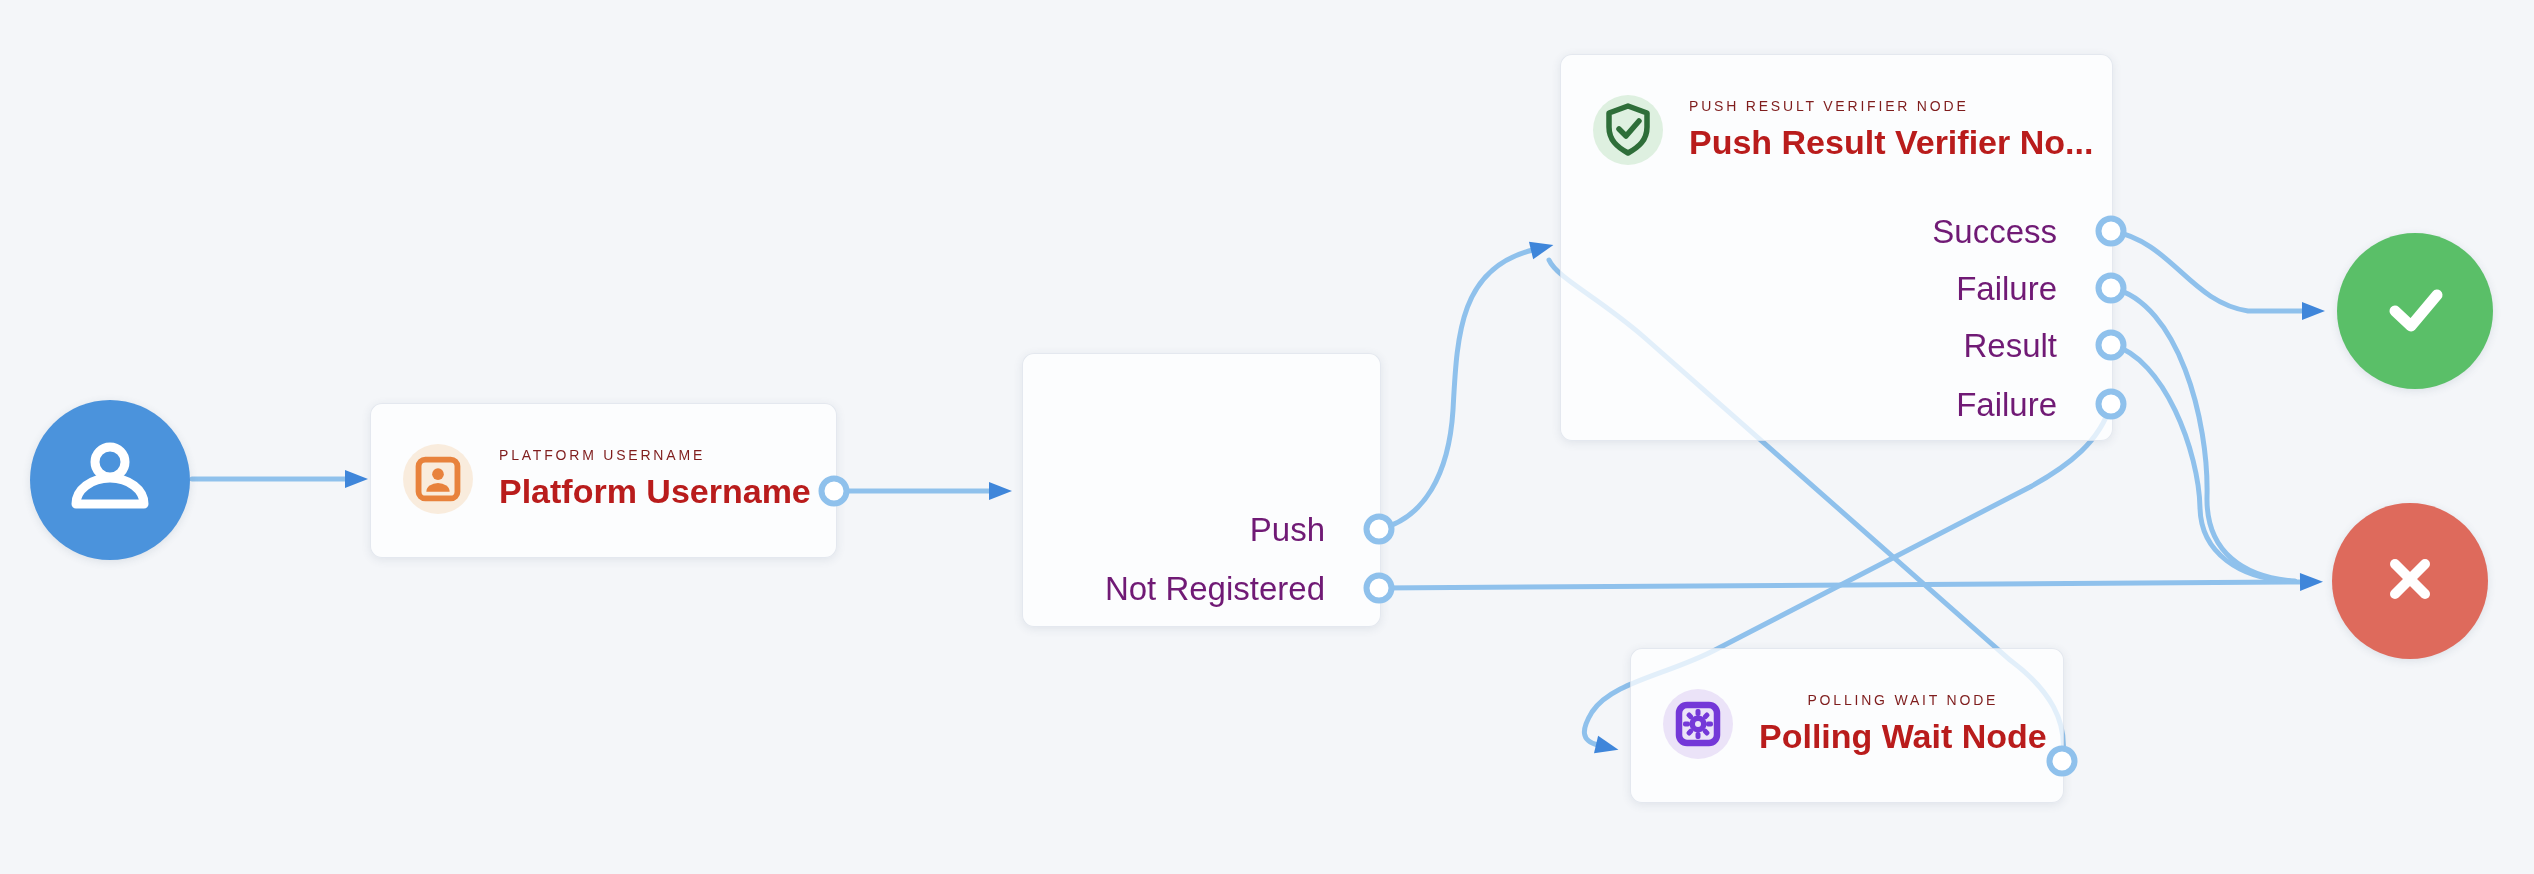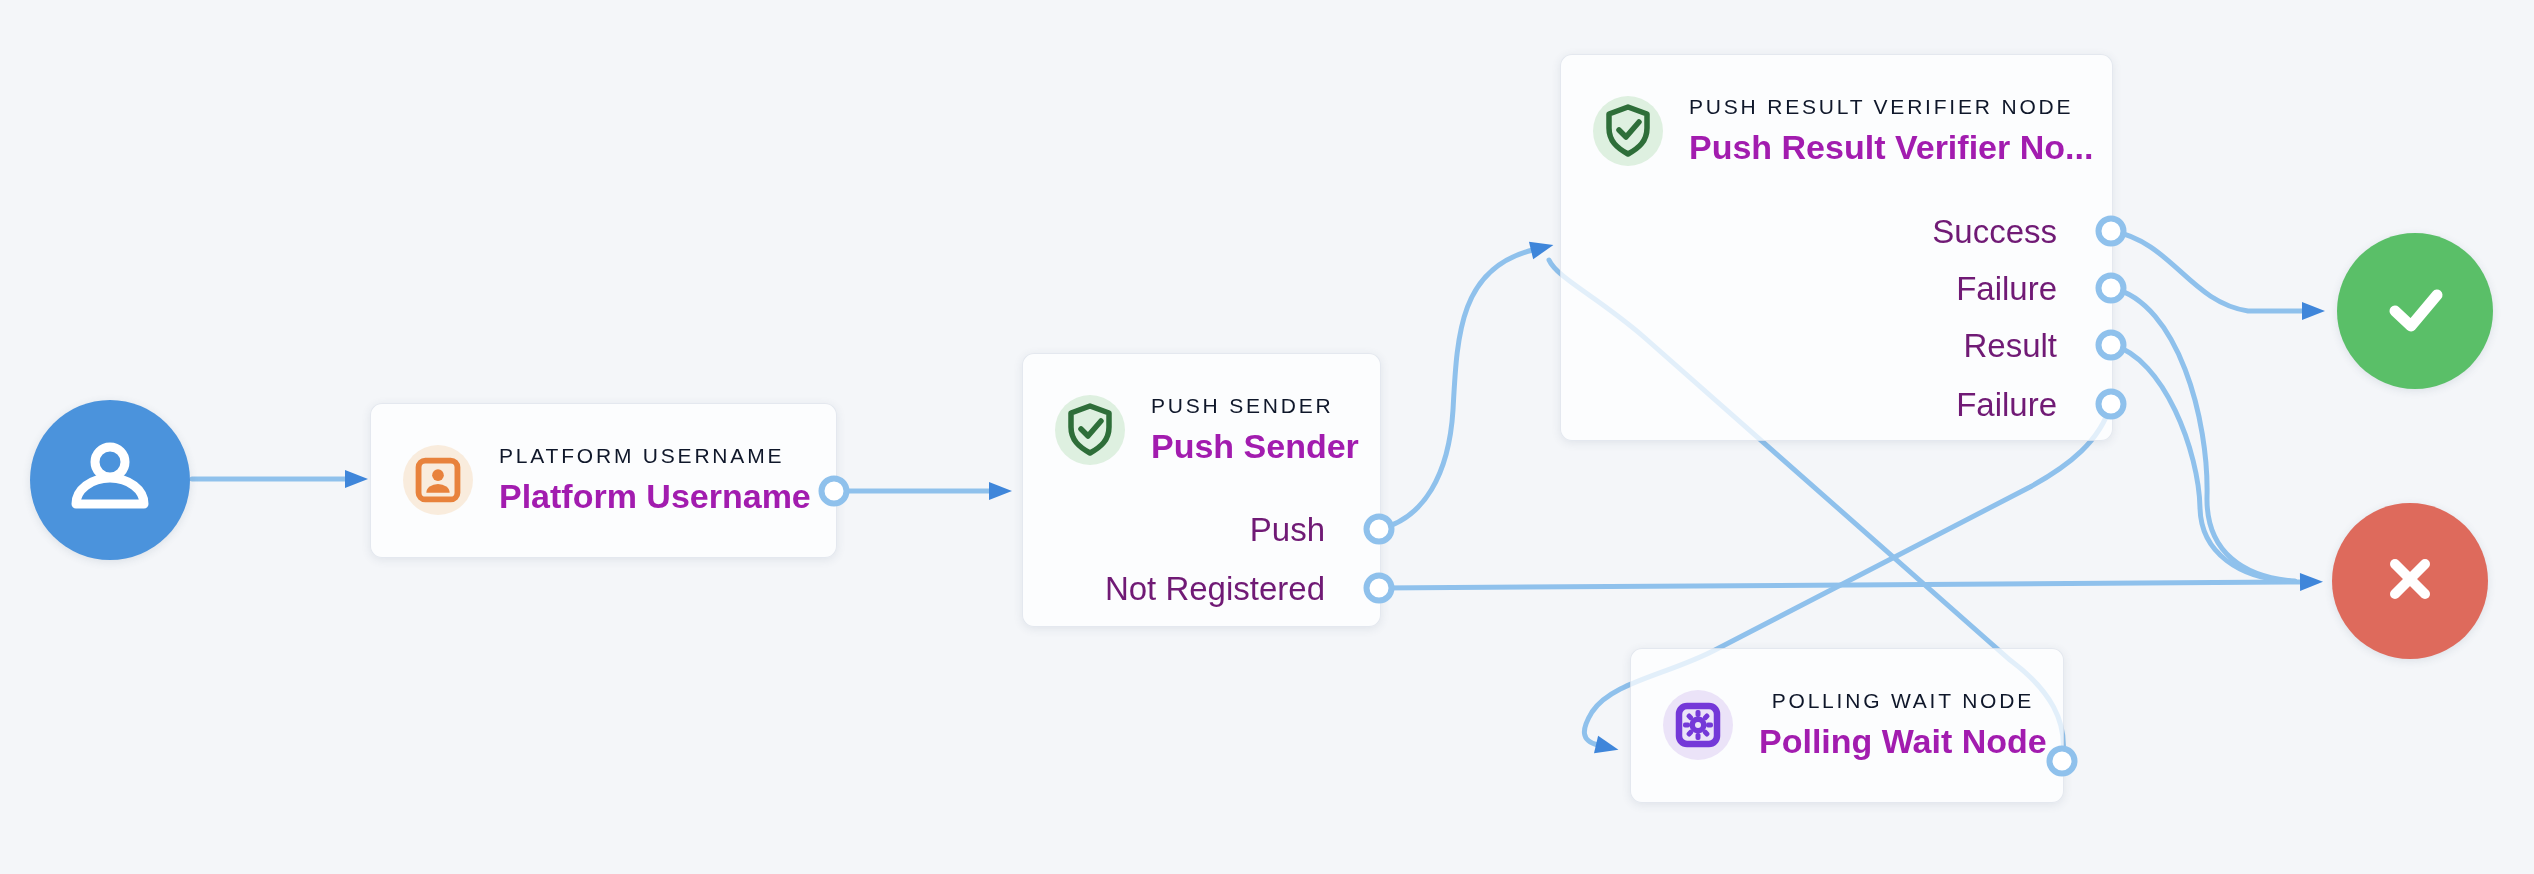--- a/index.html
+++ b/index.html
@@ -14,22 +14,22 @@
   .node-card{
     position:absolute;
     background:rgba(255,255,255,0.74);
     border:1px solid rgba(130,150,180,0.20);
     border-radius:12px;
     box-shadow:0 2px 10px rgba(50,70,100,0.10);
     z-index:2;
   }
   .node-header{position:absolute;left:32px;top:40px;display:flex;align-items:center;gap:26px;}
   .icon-circle{width:70px;height:70px;border-radius:50%;display:flex;align-items:center;justify-content:center;flex:0 0 auto;}
-  .node-label{font-size:21px;letter-spacing:2.8px;color:#0f172a;white-space:nowrap;}
-  .node-title{font-size:34px;font-weight:bold;color:#a21caf;margin-top:9px;white-space:nowrap;}
+  .node-label{font-size:14px;letter-spacing:2.8px;color:#7f1d1d;white-space:nowrap;}
+  .node-title{font-size:34px;font-weight:bold;color:#b91c1c;margin-top:9px;white-space:nowrap;}
   .out-row{position:absolute;right:55px;transform:translateY(-50%);font-size:33px;color:#701a75;white-space:nowrap;z-index:3;}
   .port{
     position:absolute;width:19px;height:19px;box-sizing:content-box;
     border:6px solid #8fc1ec;background:#ffffff;border-radius:50%;
     transform:translate(-50%,-50%);z-index:5;
   }
   .terminal{position:absolute;border-radius:50%;display:flex;align-items:center;justify-content:center;z-index:2;}
   .terminal,.start-node{box-shadow:0 2px 8px rgba(50,70,100,0.12);}
   .start-node{position:absolute;left:30px;top:400px;width:160px;height:160px;border-radius:50%;display:flex;align-items:center;justify-content:center;z-index:2;}
 </style>
@@ -72,32 +72,20 @@
       </svg>
     </div>
     <div>
       <div class="node-label">PLATFORM USERNAME</div>
       <div class="node-title">Platform Username</div>
     </div>
   </div>
 </div>
 
 <div class="node-card" style="left:1022px;top:353px;width:357px;height:272px;">
-  <div class="node-header">
-    <div class="icon-circle" style="background:#def0e0;">
-      <svg width="68" height="68" viewBox="0 0 68 68">
-        <path d="M34 10 L53 17 V31 C53 44 45 51 34 57 C23 51 15 44 15 31 V17 Z" fill="none" stroke="#2e6e39" stroke-width="5.5" stroke-linejoin="round"></path>
-        <polyline points="25,33 32,40 45,25" fill="none" stroke="#2e6e39" stroke-width="5.5" stroke-linecap="round" stroke-linejoin="round"></polyline>
-      </svg>
-    </div>
-    <div>
-      <div class="node-label">PUSH SENDER</div>
-      <div class="node-title">Push Sender</div>
-    </div>
-  </div>
   <div class="out-row" style="top:176px;">Push</div>
   <div class="out-row" style="top:235px;margin-left:44px;">Not Registered</div>
 </div>
 
 <div class="node-card" style="left:1560px;top:54px;width:551px;height:385px;">
   <div class="node-header">
     <div class="icon-circle" style="background:#def0e0;">
       <svg width="68" height="68" viewBox="0 0 68 68">
         <path d="M34 10 L53 17 V31 C53 44 45 51 34 57 C23 51 15 44 15 31 V17 Z" fill="none" stroke="#2e6e39" stroke-width="5.5" stroke-linejoin="round"></path>
         <polyline points="25,33 32,40 45,25" fill="none" stroke="#2e6e39" stroke-width="5.5" stroke-linecap="round" stroke-linejoin="round"></polyline>

